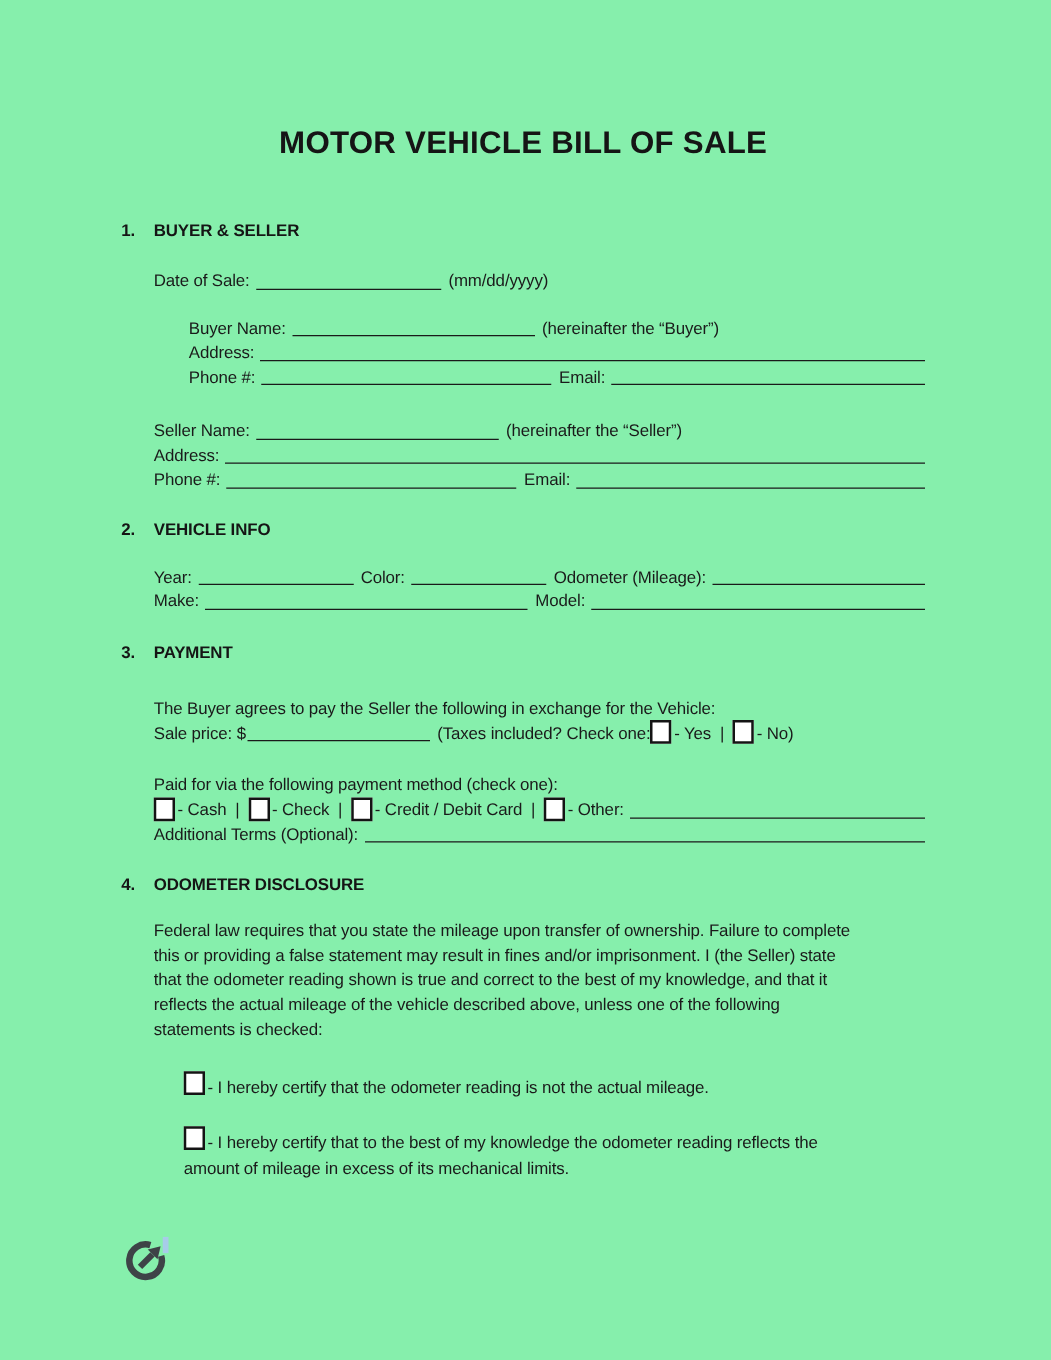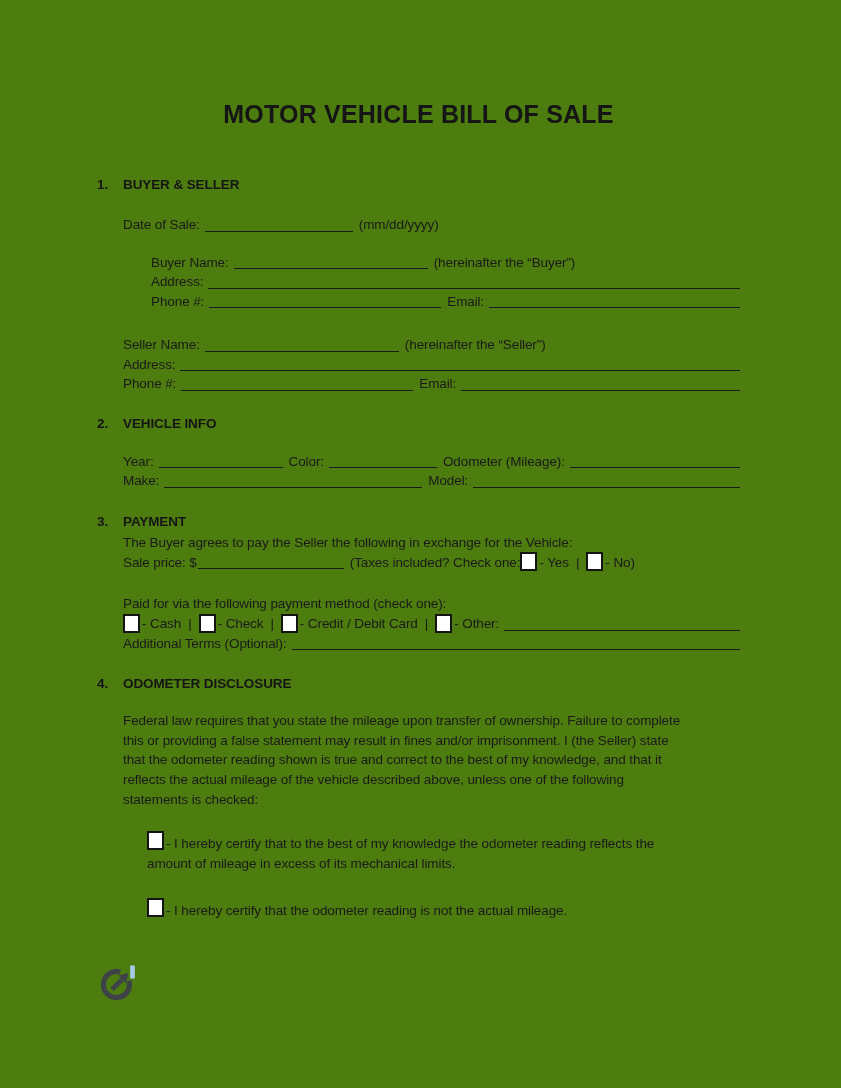--- a/index.html
+++ b/index.html
@@ -1,19 +1,19 @@
 <!DOCTYPE html>
 <html><head>
 <meta charset="utf-8">
 <style>
   html,body { margin:0; padding:0; background:#ffffff; }
   .page {
     position:relative;
     width:841px; height:1088px;
-    background:#4d7c0f;
+    background:#86efac;
     font-family:"Liberation Sans", sans-serif;
     color:#1a1a1a;
     font-size:13.5px;
     letter-spacing:-0.1px;
     overflow:hidden;
     box-sizing:border-box;
   }
   .content { padding:0 101px 0 97px; }
 
   .doc-title {
@@ -61,21 +61,21 @@
   .stmt .stmt-text { white-space:pre; }
 
   
   .mt-h1 { margin-top:46px; }
   .mt-date { margin-top:21px; }
   .mt-buyer { margin-top:18px;margin-left:28px; }
   .mt-seller { margin-top:24px; }
   .mt-h2 { margin-top:20px; }
   .mt-vehicle { margin-top:19px; }
   .mt-h3 { margin-top:21px; }
-  .mt-payintro { margin-top:2px; }
+  .mt-payintro { margin-top:26px; }
   .mt-methodintro { margin-top:22px; }
   .mt-addl { }
   .mt-h4 { margin-top:21px; }
   .mt-para { margin-top:18px; }
   .mt-stmt1 { margin-top:21px; }
   .mt-stmt2 { margin-top:23px; }
 
   .logo-wrap { margin:42px 0 0 2px; }
 </style>
 </head>
@@ -206,27 +206,27 @@
       <span>ODOMETER DISCLOSURE</span>
     </div>
 
     <div class="body">
       <div class="para mt-para">Federal law requires that you state the mileage upon transfer of ownership. Failure to complete
 this or providing a false statement may result in fines and/or imprisonment. I (the Seller) state
 that the odometer reading shown is true and correct to the best of my knowledge, and that it
 reflects the actual mileage of the vehicle described above, unless one of the following
 statements is checked:</div>
 
+      <div class="stmt mt-stmt2">
+        <span class="cb"></span><span class="stmt-text">- I hereby certify that the odometer reading is not the actual mileage.</span>
+      </div>
+
       <div class="stmt mt-stmt1">
         <span class="cb"></span><span class="stmt-text">- I hereby certify that to the best of my knowledge the odometer reading reflects the
 amount of mileage in excess of its mechanical limits.</span>
-      </div>
-
-      <div class="stmt mt-stmt2">
-        <span class="cb"></span><span class="stmt-text">- I hereby certify that the odometer reading is not the actual mileage.</span>
       </div>
     </div>
 
     <div class="logo-wrap">
       <svg width="40" height="42" viewBox="0 0 40 42" aria-hidden="true">
         <rect x="31.2" y="2.5" width="4.6" height="13" fill="#a7cce8"></rect>
         <path d="M21.3,9.1 A13,13 0 1 0 29.9,17.7" fill="none" stroke-width="5.2" stroke="#3e4347"></path>
         <path d="M13,26.5 L23,16.5" fill="none" stroke-width="5" stroke="#3e4347"></path>
         <polygon points="29.5,10 27,20.3 19.2,12.5" fill="#3e4347"></polygon>
       </svg>

